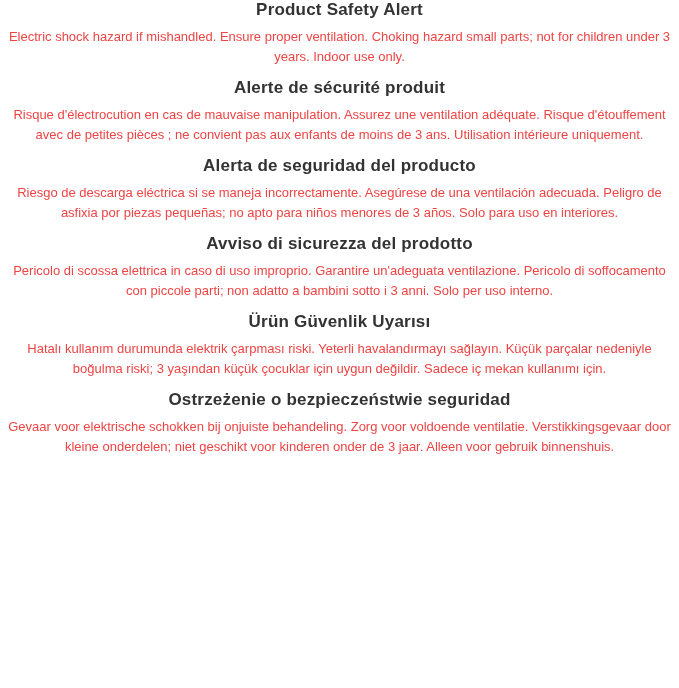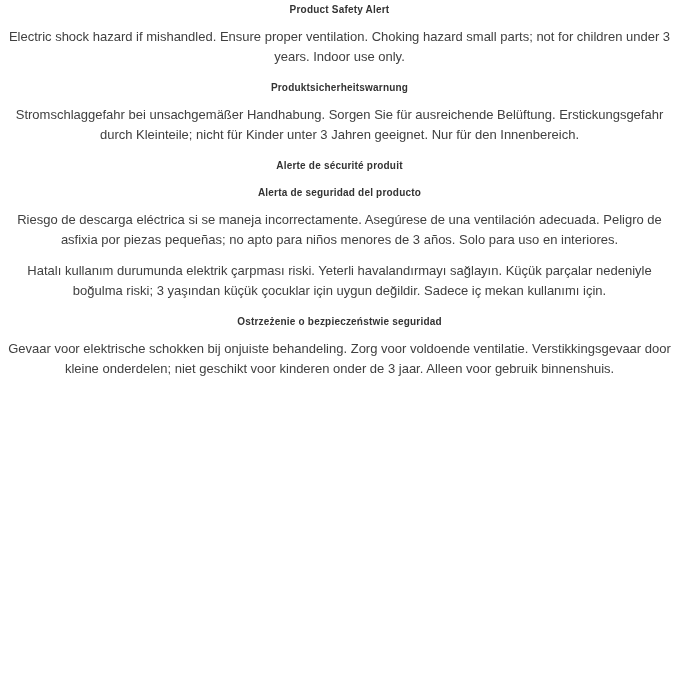--- a/index.html
+++ b/index.html
@@ -15,66 +15,66 @@
   }
   .doc {
     width: 679px;
     box-sizing: border-box;
     padding: 0;
   }
   .section {
     text-align: center;
   }
   .section-heading {
-    font-size: 10px;
+    font-size: 17px;
     font-weight: 700;
     line-height: 20px;
     letter-spacing: 0.2px;
     color: #333333;
     margin: 0 0 7px 0;
   }
   .section-body {
     font-size: 13px;
     line-height: 19.5px;
-    color: #404040;
+    color: #ef4444;
     margin: 0 0 12px 0;
     padding: 0 2px;
   }
 </style>
 </head>
 <body>
 
 <div class="doc">
 
   <div class="section">
     <div class="section-heading">Product Safety Alert</div>
     <p class="section-body">Electric shock hazard if mishandled. Ensure proper ventilation. Choking hazard small parts; not for children under 3 years. Indoor use only.</p>
   </div>
 
-  <div class="section">
-    <div class="section-heading">Produktsicherheitswarnung</div>
-    <p class="section-body">Stromschlaggefahr bei unsachgemäßer Handhabung. Sorgen Sie für ausreichende Belüftung. Erstickungsgefahr durch Kleinteile; nicht für Kinder unter 3 Jahren geeignet. Nur für den Innenbereich.</p>
-  </div>
 
   <div class="section">
     <div class="section-heading">Alerte de sécurité produit</div>
+    <p class="section-body">Risque d'électrocution en cas de mauvaise manipulation. Assurez une ventilation adéquate. Risque d'étouffement avec de petites pièces ; ne convient pas aux enfants de moins de 3 ans. Utilisation intérieure uniquement.</p>
   </div>
 
   <div class="section">
     <div class="section-heading">Alerta de seguridad del producto</div>
     <p class="section-body">Riesgo de descarga eléctrica si se maneja incorrectamente. Asegúrese de una ventilación adecuada. Peligro de asfixia por piezas pequeñas; no apto para niños menores de 3 años. Solo para uso en interiores.</p>
   </div>
 
   <div class="section">
+    <div class="section-heading">Avviso di sicurezza del prodotto</div>
+    <p class="section-body">Pericolo di scossa elettrica in caso di uso improprio. Garantire un'adeguata ventilazione. Pericolo di soffocamento con piccole parti; non adatto a bambini sotto i 3 anni. Solo per uso interno.</p>
   </div>
 
   <div class="section">
   </div>
 
   <div class="section">
+    <div class="section-heading">Ürün Güvenlik Uyarısı</div>
     <p class="section-body">Hatalı kullanım durumunda elektrik çarpması riski. Yeterli havalandırmayı sağlayın. Küçük parçalar nedeniyle boğulma riski; 3 yaşından küçük çocuklar için uygun değildir. Sadece iç mekan kullanımı için.</p>
   </div>
 
   <div class="section">
     <div class="section-heading">Ostrzeżenie o bezpieczeństwie seguridad</div>
   </div>
 
   <div class="section">
     <p class="section-body">Gevaar voor elektrische schokken bij onjuiste behandeling. Zorg voor voldoende ventilatie. Verstikkingsgevaar door kleine onderdelen; niet geschikt voor kinderen onder de 3 jaar. Alleen voor gebruik binnenshuis.</p>
   </div>

